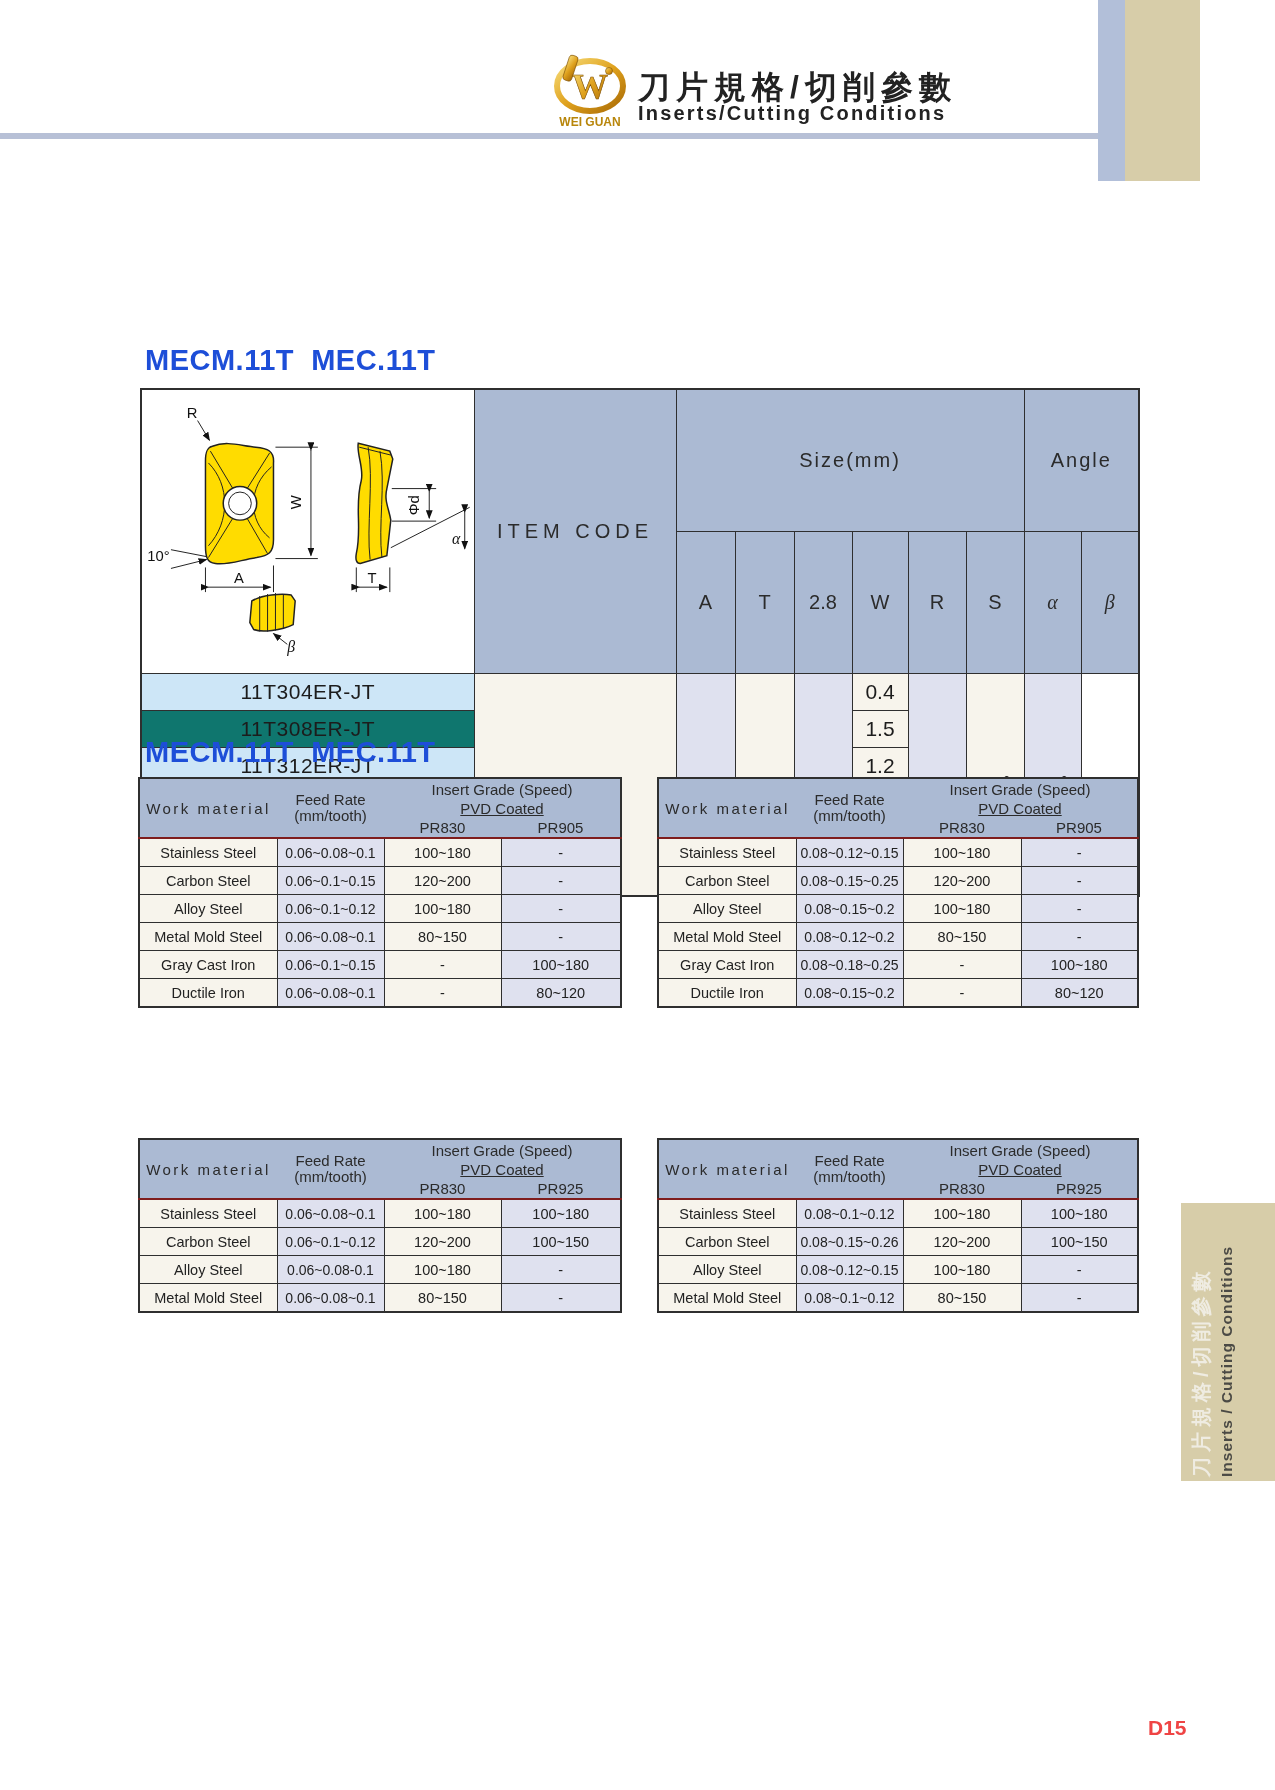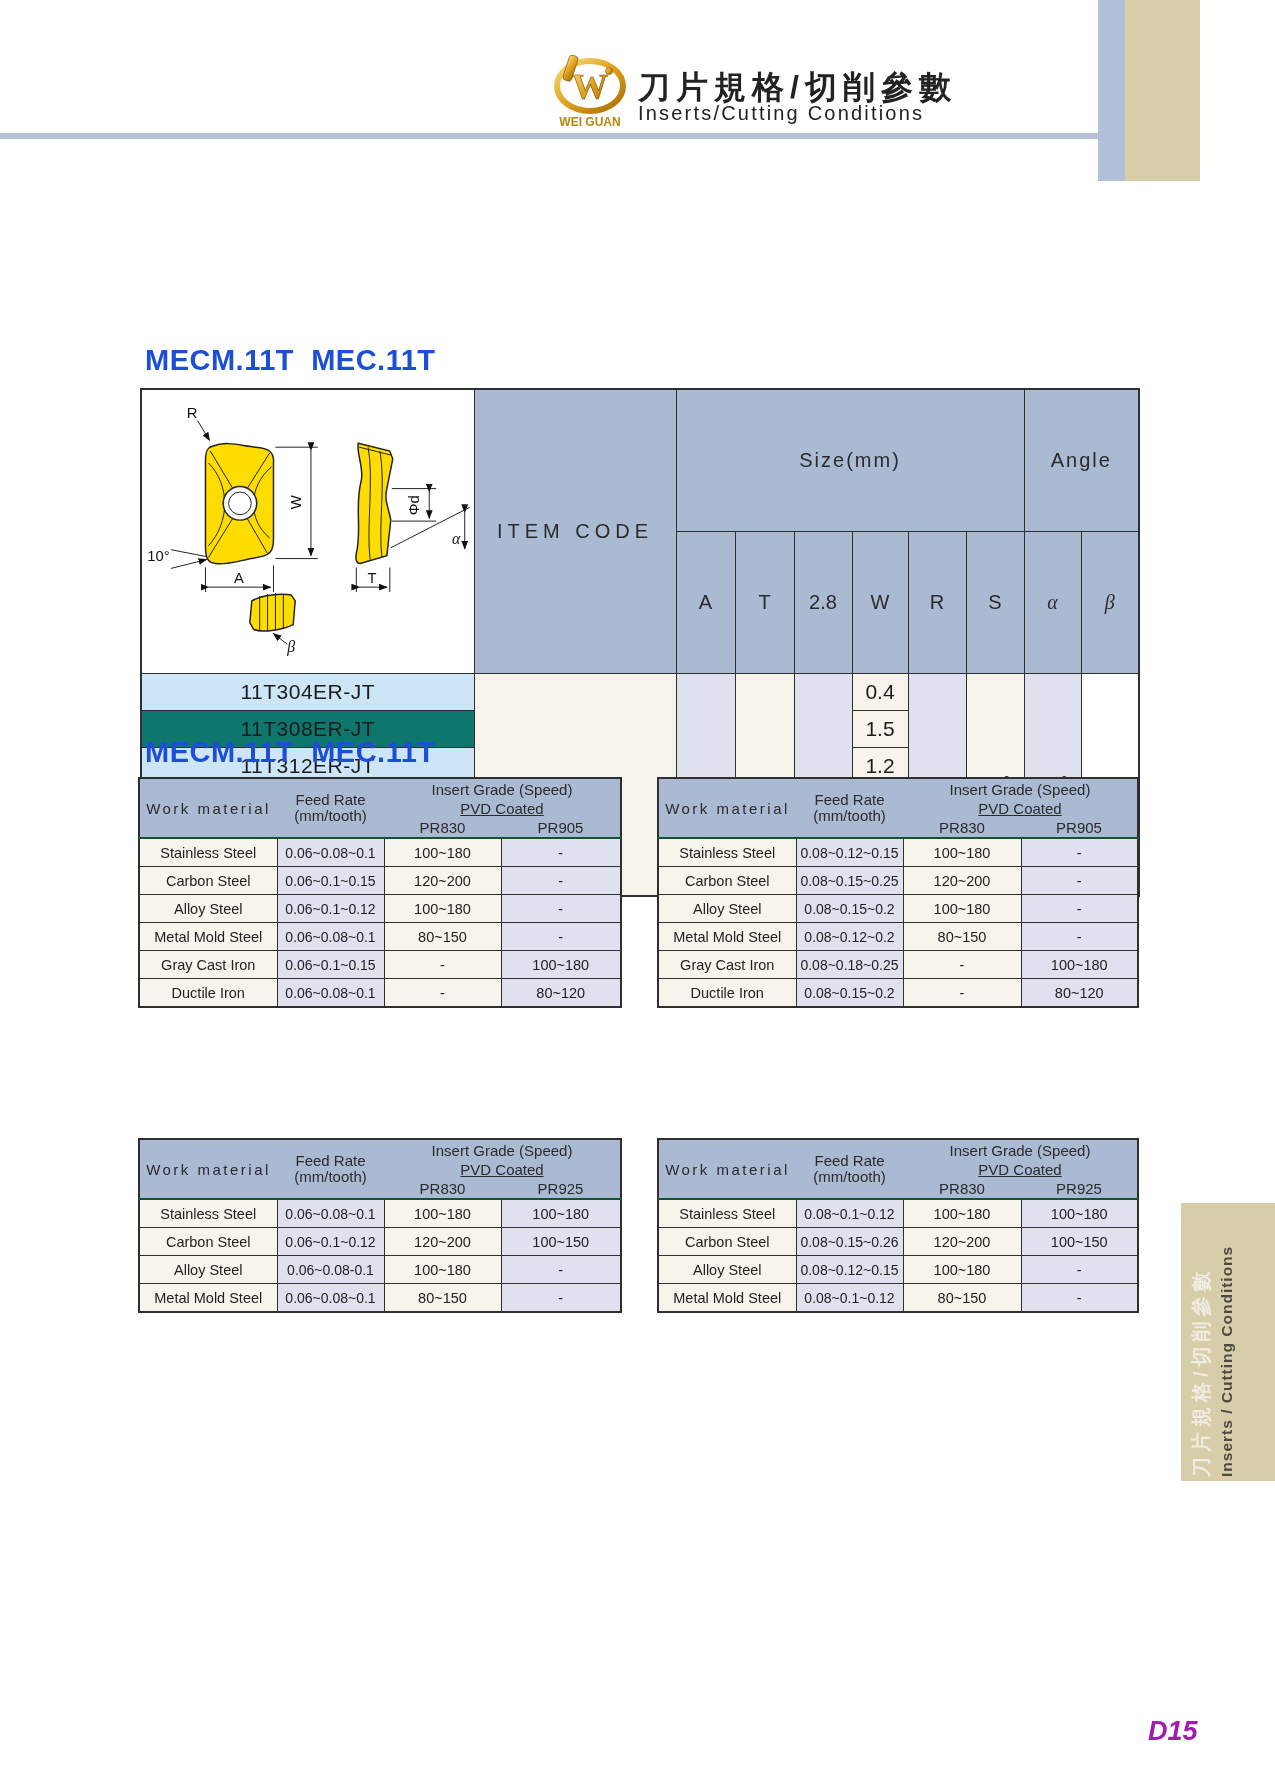--- a/index.html
+++ b/index.html
@@ -11,21 +11,21 @@
   .page{position:relative;width:1275px;height:1790px;background:#ffffff;margin:0 auto;
         font-family:"Liberation Sans",sans-serif;color:#1c1c1c;overflow:hidden;}
 
   
   .rule-line{position:absolute;left:0;top:133px;width:1098px;height:6px;background:var(--rule);}
   .top-blue-bar{position:absolute;left:1098px;top:0;width:27px;height:181px;background:var(--blue-bar);}
   .top-tan-bar{position:absolute;left:1125px;top:0;width:75px;height:181px;background:var(--tan);}
   .logo{position:absolute;left:548px;top:54px;width:86px;height:76px;}
   .title-zh{position:absolute;left:638px;top:66px;font-size:32px;font-weight:bold;
             letter-spacing:6px;color:#222;white-space:nowrap;}
-  .title-en{position:absolute;left:638px;top:102px;font-size:20px;font-weight:normal;
+  .title-en{position:absolute;left:638px;top:102px;font-size:20px;font-weight:bold;
             letter-spacing:2.2px;color:#222;white-space:nowrap;}
 
   
   .sec-heading{position:absolute;font-size:29px;font-weight:bold;letter-spacing:0.5px;
                color:#1d4ed8;white-space:pre;text-align:right;}
   .h1{left:145px;top:344px;}
   .h2{left:145px;top:736px;}
 
   
   .spec-wrap{position:absolute;left:140px;top:388px;}
@@ -56,36 +56,36 @@
   .ctable thead tr:nth-child(2){height:19px;}
   .ctable thead tr:nth-child(3){height:20px;}
   .th-work{letter-spacing:2.5px;}
   .th-feed{border-left:2px solid #ffffff;font-size:15px;line-height:16px;}
   .th-grade{border-left:2px solid #ffffff;border-bottom:1.5px solid #2f2f2f;}
   .th-pvd{border-left:2px solid #ffffff;border-bottom:1.5px solid #2f2f2f;text-decoration:underline;}
   .th-pr0{border-left:2px solid #ffffff;}
   .th-pr1{border-left:1.5px solid #2f2f2f;}
   .ctable td{border:1.5px solid #2f2f2f;height:27px;text-align:center;vertical-align:middle;
              font-size:14.5px;padding:0 2px;color:#222;}
-  .ctable tbody tr:first-child td{border-top:2px solid #14532d;}
+  .ctable tbody tr:first-child td{border-top:2px solid #7f1d1d;}
   .ctable .c0{background:var(--col-cream);}
   .ctable .c1{background:var(--col-lavender);font-size:14px;}
   .ctable .c2{background:var(--col-cream);}
   .ctable .c3{background:var(--col-lavender);}
 
   
   .sidebar-tan{position:absolute;left:1181px;top:1203px;width:94px;height:278px;background:var(--tan);}
   .vtext{position:absolute;transform:rotate(-90deg);transform-origin:left top;white-space:nowrap;}
   .side-zh{left:1188px;top:1477px;width:270px;font-size:20px;font-weight:bold;
            letter-spacing:5px;color:#efece2;}
   .side-en{left:1218px;top:1477px;width:270px;font-size:15.5px;font-weight:bold;
            letter-spacing:1px;color:#4b4a45;}
 
   
-  .page-number{position:absolute;left:1148px;top:1716px;font-size:27px;font-weight:bold;color:#a21caf;font-style:italic;}
+  .page-number{position:absolute;left:1148px;top:1716px;font-size:21px;font-weight:bold;color:#ef4444;}
 
   
   .dim-label{font-family:"Liberation Sans",sans-serif;font-size:15px;fill:#111;}
   .dim-greek{font-family:"Liberation Serif",serif;font-style:italic;font-size:16px;fill:#111;}
   .insert-shape{fill:var(--insert-yellow);stroke:#222;stroke-width:1.5;}
   .facet{fill:none;stroke:#222;stroke-width:1;}
   .dim{stroke:#222;stroke-width:1;fill:none;}
 </style>
 </head>
 <body>

